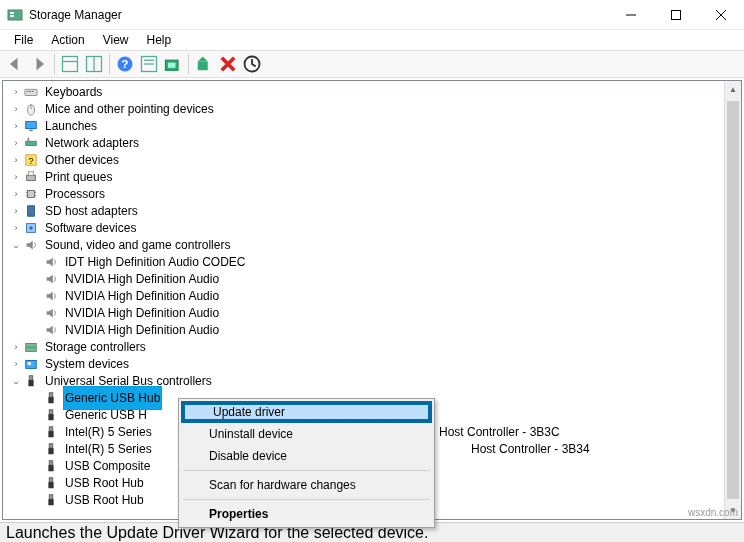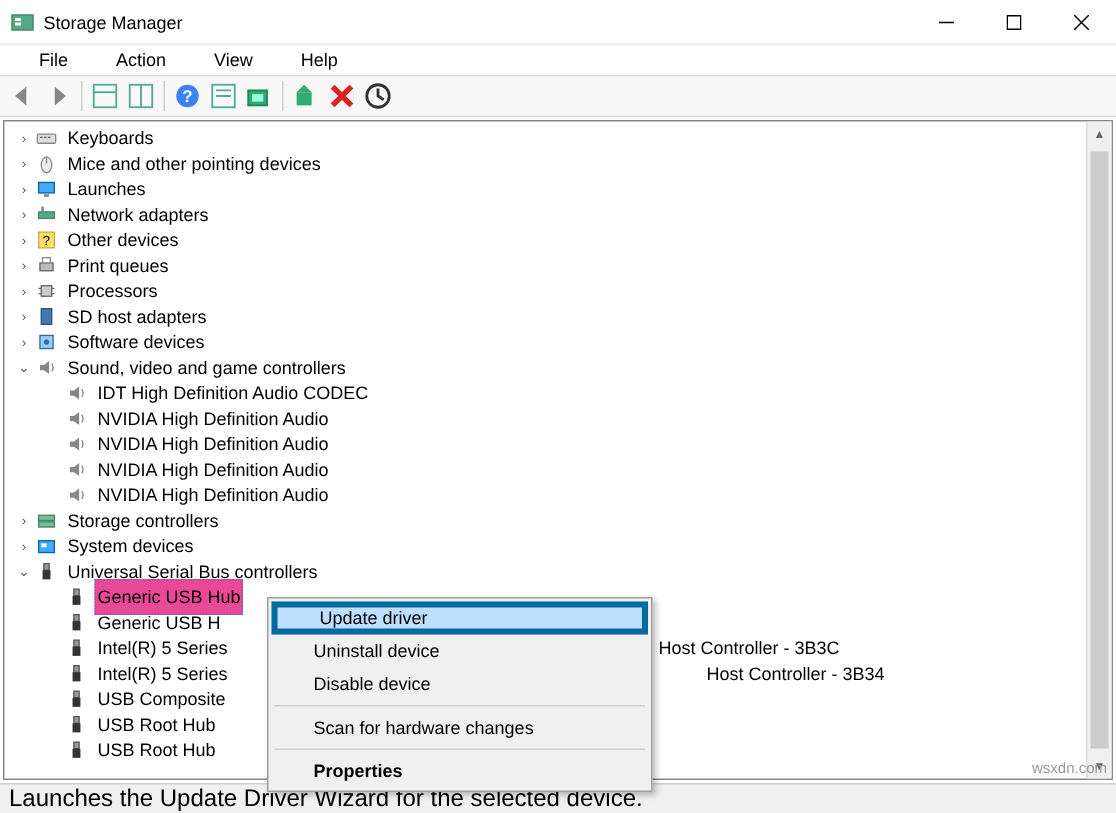--- a/index.html
+++ b/index.html
@@ -2,31 +2,31 @@
 <html><head>
 <meta charset="utf-8">
 <style>
 * { margin: 0; padding: 0; box-sizing: border-box; }
 body { font-family: "Segoe UI", Tahoma, sans-serif; font-size: 12px; background: #fff; width: 744px; height: 542px; overflow: hidden; position: relative; }
 .titlebar { height: 30px; display: flex; align-items: center; padding: 0 1px; border-bottom: 1px solid #e8e8e8; }
 .titlebar .app-icon { width: 16px; height: 16px; margin: 0 6px; }
 .titlebar .title { flex: 1; font-size: 12px; }
 .titlebar .winbtn { width: 45px; height: 29px; display: flex; align-items: center; justify-content: center; }
 .winbtn svg { width: 10px; height: 10px; }
-.menubar { height: 20px; display: flex; align-items: center; padding: 0 18px; gap: 16px; }
+.menubar { height: 20px; display: flex; align-items: center; padding: 0 6px; gap: 2px; }
 .menubar .menuitem { padding: 2px 8px; }
 .toolbar { height: 28px; border-top: 1px solid #e0e0e0; border-bottom: 1px solid #e0e0e0; background: #f8f8f8; display: flex; align-items: center; padding: 0 4px; gap: 2px; }
 .toolbar .tbtn { width: 22px; height: 22px; display: flex; align-items: center; justify-content: center; border: 1px solid transparent; }
 .toolbar .sep { width: 1px; height: 20px; background: #d0d0d0; margin: 0 2px; }
 .tree-area { position: absolute; top: 80px; left: 2px; right: 2px; bottom: 22px; border: 1px solid #828790; overflow: auto; background: #fff; padding-top: 2px; }
 .scrollbar-gutter { position: absolute; top: 81px; right: 3px; width: 17px; bottom: 23px; background: #f0f0f0; border-left: 1px solid #ddd; }
 .scroll-thumb { position: absolute; top: 20px; bottom: 20px; left: 2px; right: 2px; background: #ccc; }
 .scroll-arrow { position: absolute; left: 0; right: 0; height: 17px; display:flex; align-items:center; justify-content:center; color:#666; font-size:8px;}
 .tree-row { display: flex; align-items: center; height: 17px; white-space: nowrap; padding-left: 6px; }
-.tree-row.selected .label { background: #ec4899; border: 1px dotted #66a; padding: 4px 1px; }
+.tree-row.selected .label { background: #0ea5e9; border: 1px dotted #66a; padding: 4px 1px; }
 .expander { width: 14px; height: 14px; display: flex; align-items: center; justify-content: center; font-size: 9px; color: #555; }
 .expander.none { visibility: hidden; }
 .dev-icon { width: 16px; height: 16px; margin-right: 4px; display: flex; align-items: center; justify-content: center; }
 .dev-icon svg { width: 14px; height: 14px; }
 .label { padding: 0 2px; }
 .context-menu { position: absolute; left: 178px; top: 398px; width: 257px; background: #f0f0f0; border: 1px solid #a0a0a0; box-shadow: 2px 2px 4px rgba(0,0,0,.25); padding: 2px; z-index: 50; }
 .context-menu .cmitem { height: 22px; display: flex; align-items: center; padding: 0 24px 0 28px; }
 .context-menu .cmitem.hover { background: #bfdfff; border: 4px solid #0369a1; }
 .context-menu .cmitem.bold { font-weight: bold; }
 .context-menu .cmsep { height: 1px; background: #d0d0d0; margin: 3px 2px; }

